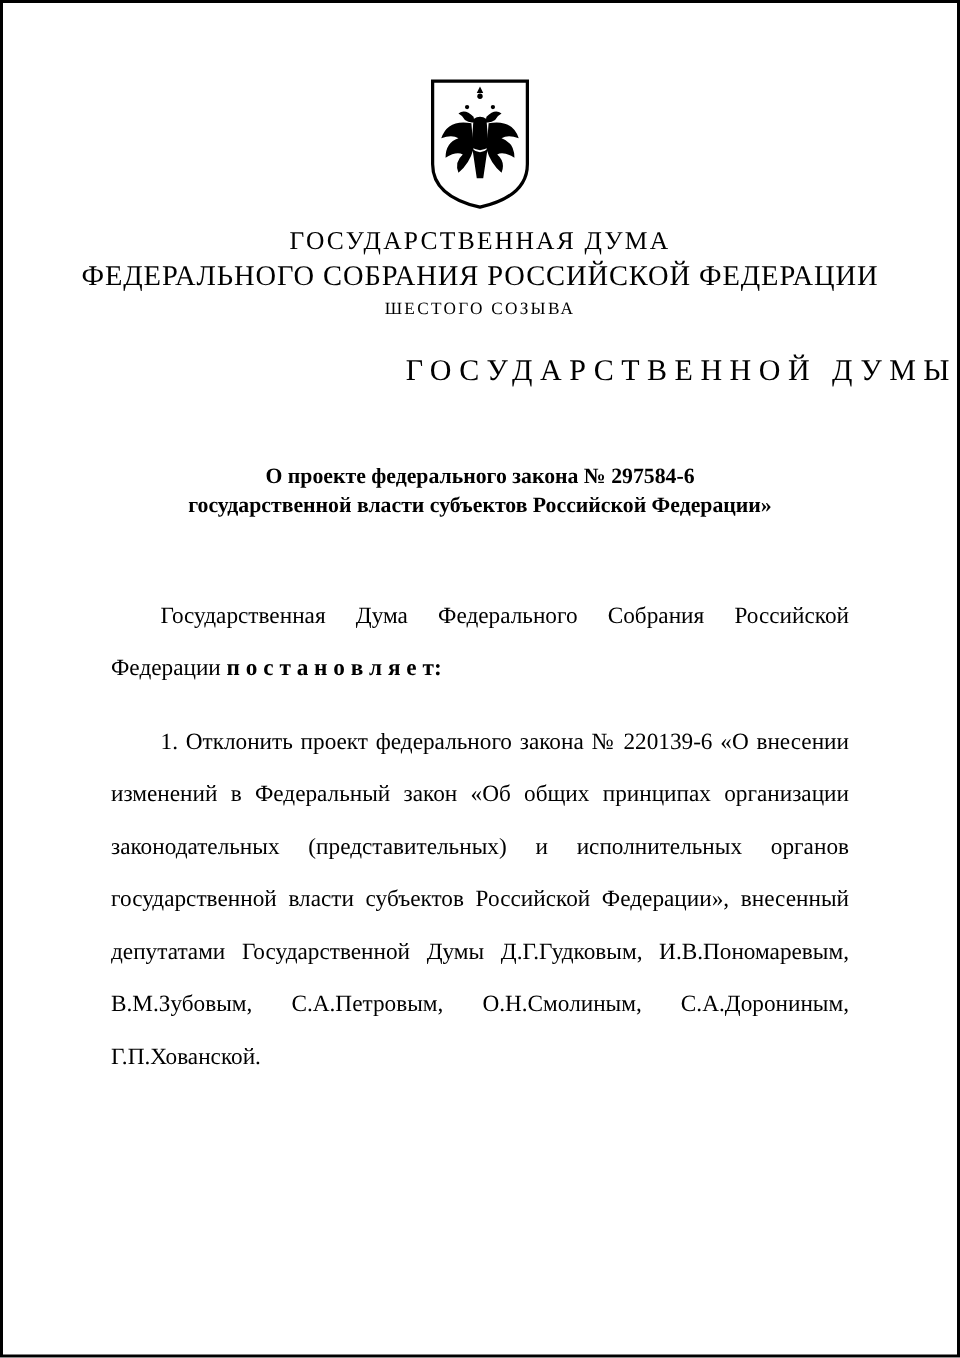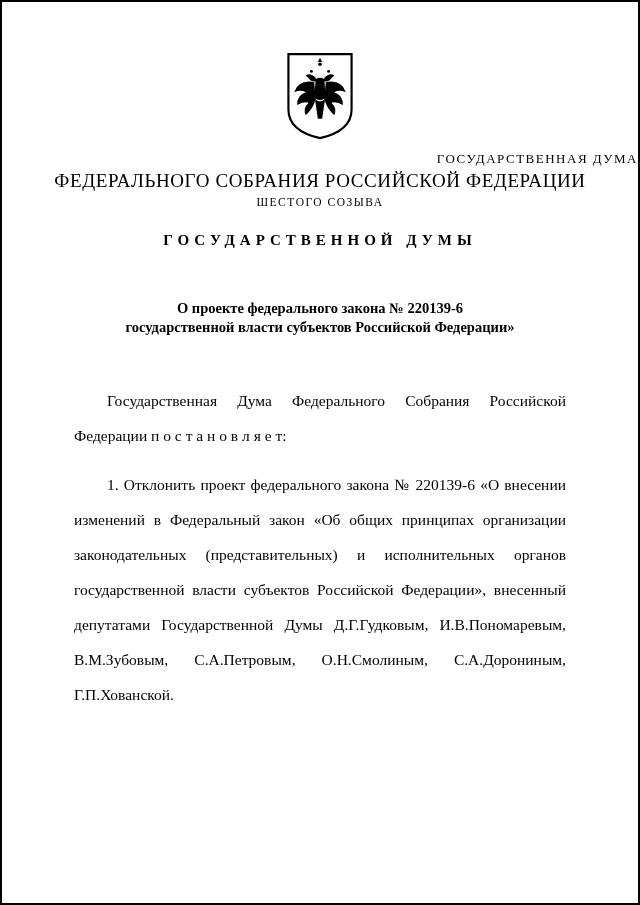--- a/index.html
+++ b/index.html
@@ -9,31 +9,31 @@
     margin:0 auto;
     background:#fff;
     border:2px solid #000;
     box-sizing:border-box;
     font-family:"Liberation Serif", serif;
     color:#000;
     overflow:hidden;
   }
   .emblem{width:72px;margin:50px auto 10px auto;text-align:center;}
   .org{ text-align:center; }
-  .org-line1{font-size:13px;letter-spacing:1.5px;text-align:right;}
+  .org-line1{font-size:17px;letter-spacing:1.5px;}
   .org-line2{font-size:19px;letter-spacing:0.6px;margin-top:3px;}
   .org-line3{font-size:11.5px;letter-spacing:1.5px;margin-top:4px;}
   .doc-type{text-align:center;margin-top:24px;}
   .doc-type-title{font-size:24px;font-weight:bold;letter-spacing:6px;}
-  .doc-type-subtitle{font-size:15px;font-weight:bold;letter-spacing:5px;margin-top:8px;}
+  .doc-type-subtitle{font-size:20px;font-weight:normal;letter-spacing:5px;margin-top:8px;text-align:right;}
   .subject{margin-top:50px;text-align:center;font-weight:bold;font-size:14.5px;line-height:19px;}
   .body-text{width:492px;margin:0 auto;text-align:justify;font-size:15.5px;line-height:35px;}
   .p1{margin:46px auto 0 auto;text-indent:33px;}
   .p2{margin:14px auto 0 auto;text-indent:33px;}
-  .postanovlyaet{font-weight:normal;}
+  .postanovlyaet{font-weight:bold;}
   svg{display:block;margin:0 auto;}
 </style>
 </head>
 <body>
 
 <div class="page">
 
   <div class="emblem">
     <svg viewBox="0 0 100 124" width="72" height="89" aria-hidden="true">
       <path d="M6 3 H94 V80 C94 102 76 114 50 120 C24 114 6 102 6 80 Z" fill="#ffffff" stroke="#000000" stroke-width="3"></path>
@@ -56,21 +56,21 @@
     <div class="org-line1">ГОСУДАРСТВЕННАЯ ДУМА</div>
     <div class="org-line2">ФЕДЕРАЛЬНОГО СОБРАНИЯ РОССИЙСКОЙ ФЕДЕРАЦИИ</div>
     <div class="org-line3">ШЕСТОГО СОЗЫВА</div>
   </div>
 
   <div class="doc-type">
     <div class="doc-type-subtitle">ГОСУДАРСТВЕННОЙ ДУМЫ</div>
   </div>
 
   <div class="subject">
-    <div>О проекте федерального закона № 220139-6</div>
+    <div>О проекте федерального закона № 297584-6</div>
     <div>государственной власти субъектов Российской Федерации»</div>
   </div>
 
   <p class="body-text p1"><span>Государственная Дума Федерального Собрания Российской Федерации</span> <span class="postanovlyaet">п о с т а н о в л я е т:</span></p>
 
   <p class="body-text p2">1. Отклонить проект федерального закона № 220139-6 «О внесении изменений в Федеральный закон «Об общих принципах организации законодательных (представительных) и исполнительных органов государственной власти субъектов Российской Федерации», внесенный депутатами Государственной Думы Д.Г.Гудковым, И.В.Пономаревым, В.М.Зубовым, С.А.Петровым, О.Н.Смолиным, С.А.Дорониным, Г.П.Хованской.</p>
 
 </div>
 
 </body></html>

